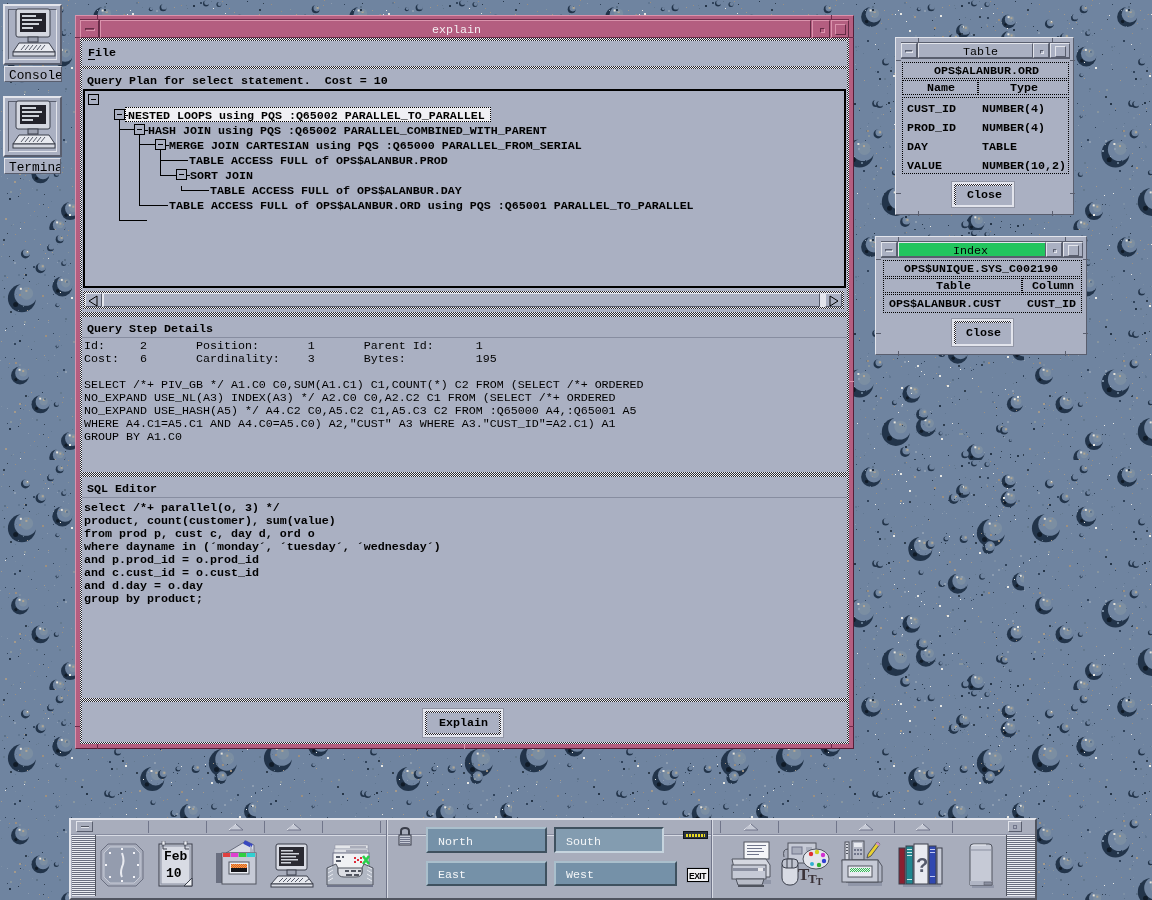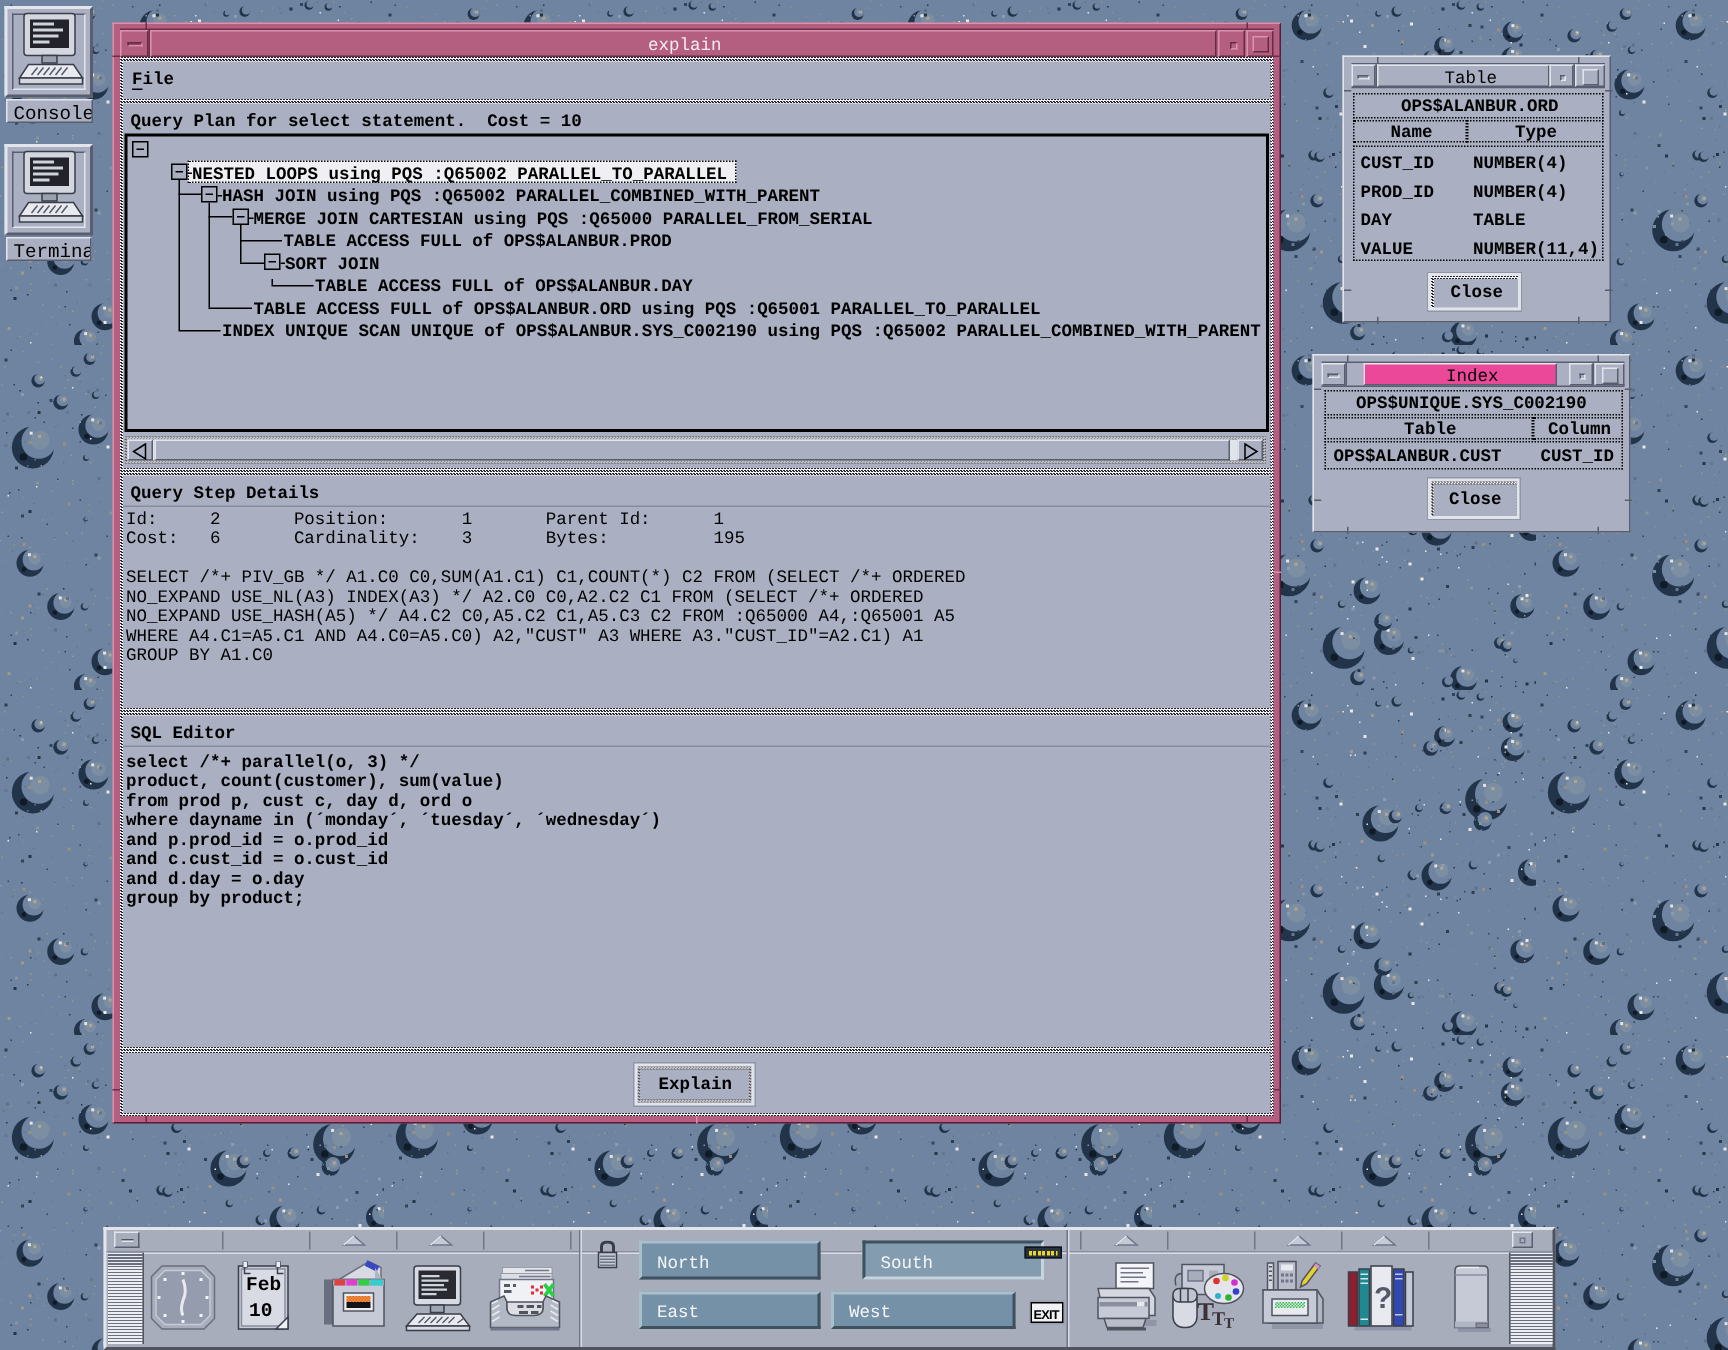--- a/index.html
+++ b/index.html
@@ -997,21 +997,20 @@
 <div class="a" style="left:60px;top:39px;width:3px;height:1px;background:#000"></div>
 <div class="a" style="left:81px;top:54px;width:3px;height:1px;background:#000"></div>
 <div class="a" style="left:102px;top:84px;width:3px;height:1px;background:#000"></div>
 <div class="mono a" style="left:43px;top:18px;line-height:15px">NESTED LOOPS using PQS :Q65002 PARALLEL_TO_PARALLEL</div>
 <div class="mono a" style="left:63px;top:33px;line-height:15px">HASH JOIN using PQS :Q65002 PARALLEL_COMBINED_WITH_PARENT</div>
 <div class="mono a" style="left:84px;top:48px;line-height:15px">MERGE JOIN CARTESIAN using PQS :Q65000 PARALLEL_FROM_SERIAL</div>
 <div class="mono a" style="left:104px;top:63px;line-height:15px">TABLE ACCESS FULL of OPS$ALANBUR.PROD</div>
 <div class="mono a" style="left:105px;top:78px;line-height:15px">SORT JOIN</div>
 <div class="mono a" style="left:125px;top:93px;line-height:15px">TABLE ACCESS FULL of OPS$ALANBUR.DAY</div>
 <div class="mono a" style="left:84px;top:108px;line-height:15px">TABLE ACCESS FULL of OPS$ALANBUR.ORD using PQS :Q65001 PARALLEL_TO_PARALLEL</div>
-<div class="mono a" style="left:63px;top:123px;line-height:15px">INDEX UNIQUE SCAN UNIQUE of OPS$ALANBUR.SYS_C002190 using PQS :Q65002 PARALLEL_COMBINED_WITH_PARENT</div>
 </div>
 <div class="a ck" style="left:1px;top:250px;width:761px;height:18px">
 <div class="a" style="left:2px;top:2px;width:757px;height:14px;background:#e2e4ec">
 <div class="a up" style="left:0;top:0;width:17px;height:14px;background:#aab0c2"><svg width="15" height="12">
               <path d="M11 1 L3 6 L11 11 Z" fill="#aab0c2" stroke="#000"></path>
             </svg></div>
 <div class="a up" style="left:18px;top:0;width:717px;height:14px;background:#aab0c2"></div>
 <div class="a up" style="left:740px;top:0;width:17px;height:14px;background:#aab0c2"><svg width="15" height="12">
               <path d="M4 1 L12 6 L4 11 Z" fill="#aab0c2" stroke="#000"></path>
             </svg></div>
@@ -1084,21 +1083,21 @@
         <div class="mono a" style="left:31px;top:0px">Type</div>
       </div>
 <div class="a dot" style="left:1px;top:38px;width:167px;height:77px">
 <div class="mono a" style="left:4px;top:4px">CUST_ID</div>
         <div class="mono a" style="left:79px;top:4px">NUMBER(4)</div>
 <div class="mono a" style="left:4px;top:23px">PROD_ID</div>
         <div class="mono a" style="left:79px;top:23px">NUMBER(4)</div>
 <div class="mono a" style="left:4px;top:42px">DAY</div>
         <div class="mono a" style="left:79px;top:42px">TABLE</div>
 <div class="mono a" style="left:4px;top:61px">VALUE</div>
-        <div class="mono a" style="left:79px;top:61px">NUMBER(11,4)</div>
+        <div class="mono a" style="left:79px;top:61px">NUMBER(10,2)</div>
 </div>
 <div class="a" style="left:50px;top:122px;width:64px;height:27px;background:#e2e4ec;border:1px solid #9196a6">
         <div class="a ck" style="left:2px;top:2px;width:58px;height:21px"></div>
         <div class="a gray" style="left:4px;top:4px;width:56px;height:19px">
           <div class="mono a" style="left:11px;top:2px">Close</div>
         </div>
       </div>
 </div>
 </div>
 <div class="a gray up" style="left:875px;top:236px;width:212px;height:119px">
@@ -1108,21 +1107,21 @@
 <div class="a" style="left:189px;top:114px;width:1px;height:5px;background:#595e6e"></div>
 <div class="a" style="left:0;top:22px;width:5px;height:1px;background:#595e6e"></div>
 <div class="a" style="left:207px;top:22px;width:5px;height:1px;background:#595e6e"></div>
 <div class="a" style="left:0;top:96px;width:5px;height:1px;background:#595e6e"></div>
 <div class="a" style="left:207px;top:96px;width:5px;height:1px;background:#595e6e"></div>
 <div class="a" style="left:5px;top:4px;width:202px;height:1px;background:#595e6e"></div>
 <div class="a up" style="left:5px;top:5px;width:16px;height:15px;background:#aab0c2">
       <div class="a" style="left:3px;top:6px;width:8px;height:3px;background:#969cae;border-top:1px solid #595e6e;border-left:1px solid #595e6e;border-bottom:1px solid #e3e5ec;border-right:1px solid #e3e5ec"></div>
     </div>
 <div class="a" style="left:21px;top:5px;width:1px;height:15px;background:#595e6e"></div>
-<div class="a up" style="left:33px;top:5px;width:129px;height:15px;background:#ec4899">
+<div class="a up" style="left:22px;top:5px;width:148px;height:15px;background:#22c55e">
       <div class="mono a" style="left:54px;top:1px;font-weight:normal">Index</div>
     </div>
 <div class="a up" style="left:170px;top:5px;width:16px;height:15px;background:#aab0c2">
       <div class="a" style="left:6px;top:6px;width:4px;height:4px;border-top:1px solid #595e6e;border-left:1px solid #595e6e;border-bottom:1px solid #e3e5ec;border-right:1px solid #e3e5ec"></div>
     </div>
 <div class="a" style="left:186px;top:5px;width:1px;height:15px;background:#595e6e"></div>
 <div class="a up" style="left:187px;top:5px;width:20px;height:15px;background:#aab0c2">
       <div class="a" style="left:4px;top:2px;width:11px;height:11px;border-top:1px solid #e3e5ec;border-left:1px solid #e3e5ec;border-bottom:1px solid #595e6e;border-right:1px solid #595e6e"></div>
     </div>
 <div class="a" style="left:5px;top:20px;width:202px;height:1px;background:#595e6e"></div>
@@ -1406,21 +1405,21 @@
 <g fill="#70758a">
         <rect x="3" y="10" width="10" height="1"></rect>
         <rect x="3" y="12" width="10" height="1"></rect>
         <rect x="3" y="14" width="10" height="1"></rect>
         <rect x="3" y="16" width="10" height="1"></rect>
       </g>
 </svg>
 <div class="a" style="left:355px;top:7px;width:121px;height:26px;background:#7591a8;border-top:2px solid #aabfcc;border-left:2px solid #aabfcc;border-bottom:2px solid #3f515f;border-right:2px solid #3f515f">
       <div class="mono a" style="left:10px;top:6px;color:#f4f6f8;font-weight:normal">North</div>
     </div>
-<div class="a" style="left:504px;top:7px;width:121px;height:26px;background:#839cb0;border-top:2px solid #3f515f;border-left:2px solid #3f515f;border-bottom:2px solid #c6d4de;border-right:2px solid #c6d4de">
+<div class="a" style="left:483px;top:7px;width:110px;height:26px;background:#839cb0;border-top:2px solid #3f515f;border-left:2px solid #3f515f;border-bottom:2px solid #c6d4de;border-right:2px solid #c6d4de">
       <div class="mono a" style="left:10px;top:6px;color:#f4f6f8;font-weight:normal">South</div>
     </div>
 <div class="a" style="left:355px;top:41px;width:121px;height:25px;background:#7591a8;border-top:2px solid #aabfcc;border-left:2px solid #aabfcc;border-bottom:2px solid #3f515f;border-right:2px solid #3f515f">
       <div class="mono a" style="left:10px;top:5px;color:#f4f6f8;font-weight:normal">East</div>
     </div>
 <div class="a" style="left:483px;top:41px;width:123px;height:25px;background:#7591a8;border-top:2px solid #aabfcc;border-left:2px solid #aabfcc;border-bottom:2px solid #3f515f;border-right:2px solid #3f515f">
       <div class="mono a" style="left:10px;top:5px;color:#f4f6f8;font-weight:normal">West</div>
     </div>
 <div class="a" style="left:612px;top:11px;width:25px;height:8px;background:#2a3240;border:1px solid #10141c">
       <div class="a" style="left:2px;top:2px;width:19px;height:3px;background:repeating-linear-gradient(90deg,#e8d820 0 2px,#2a3240 2px 3px)"></div>

